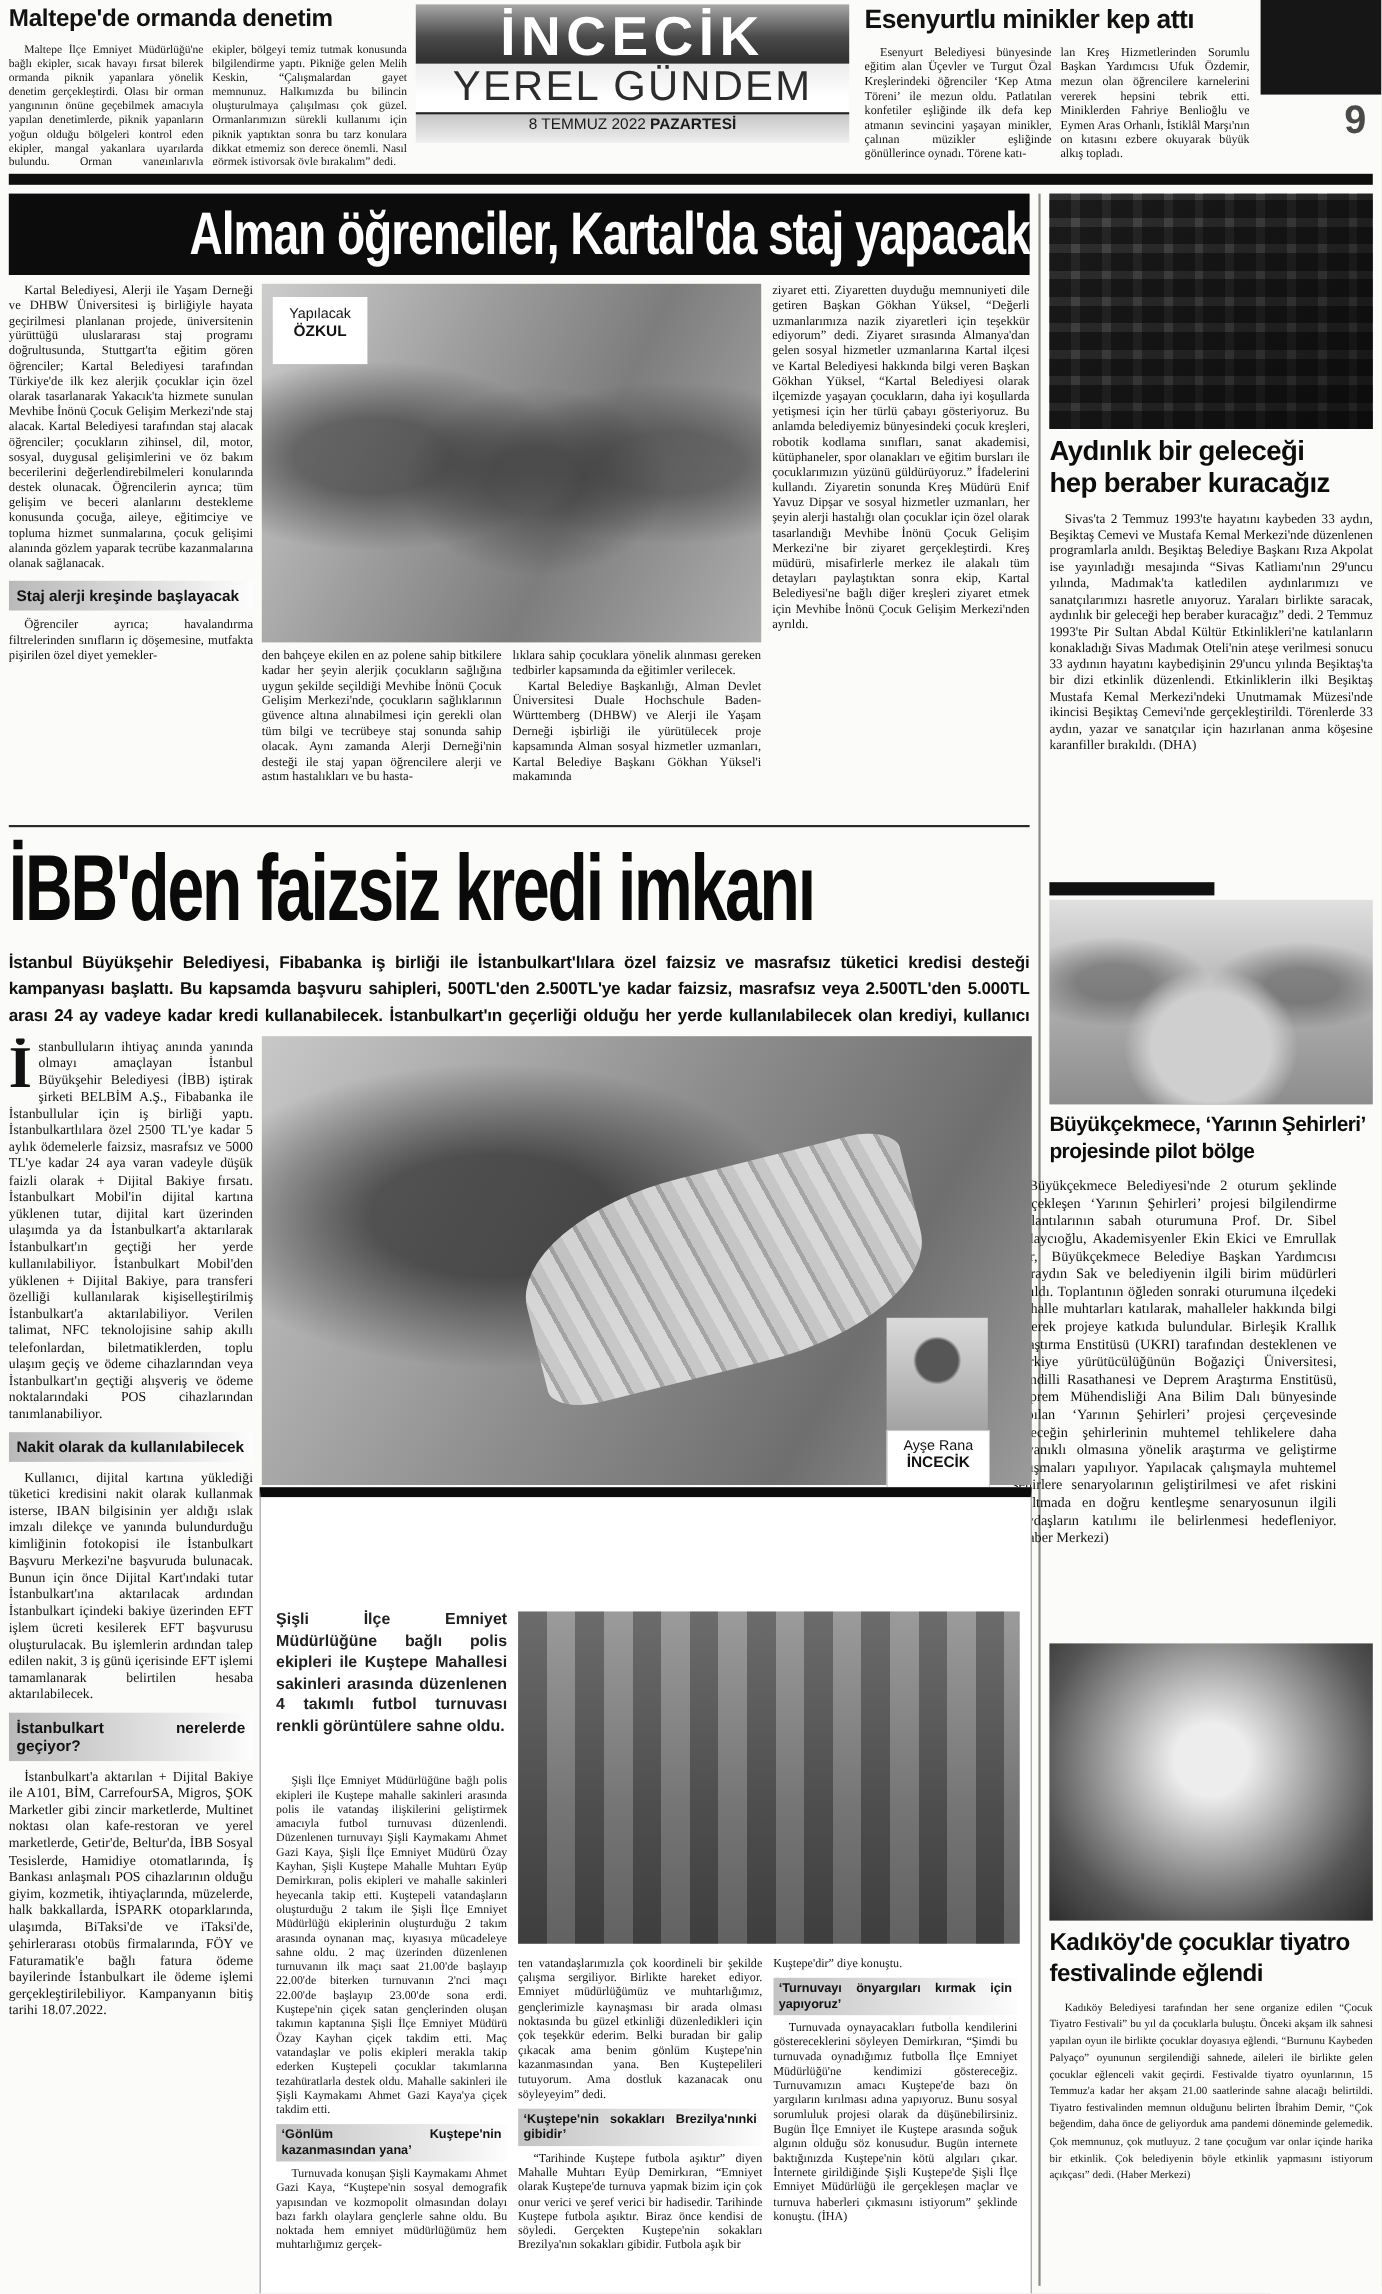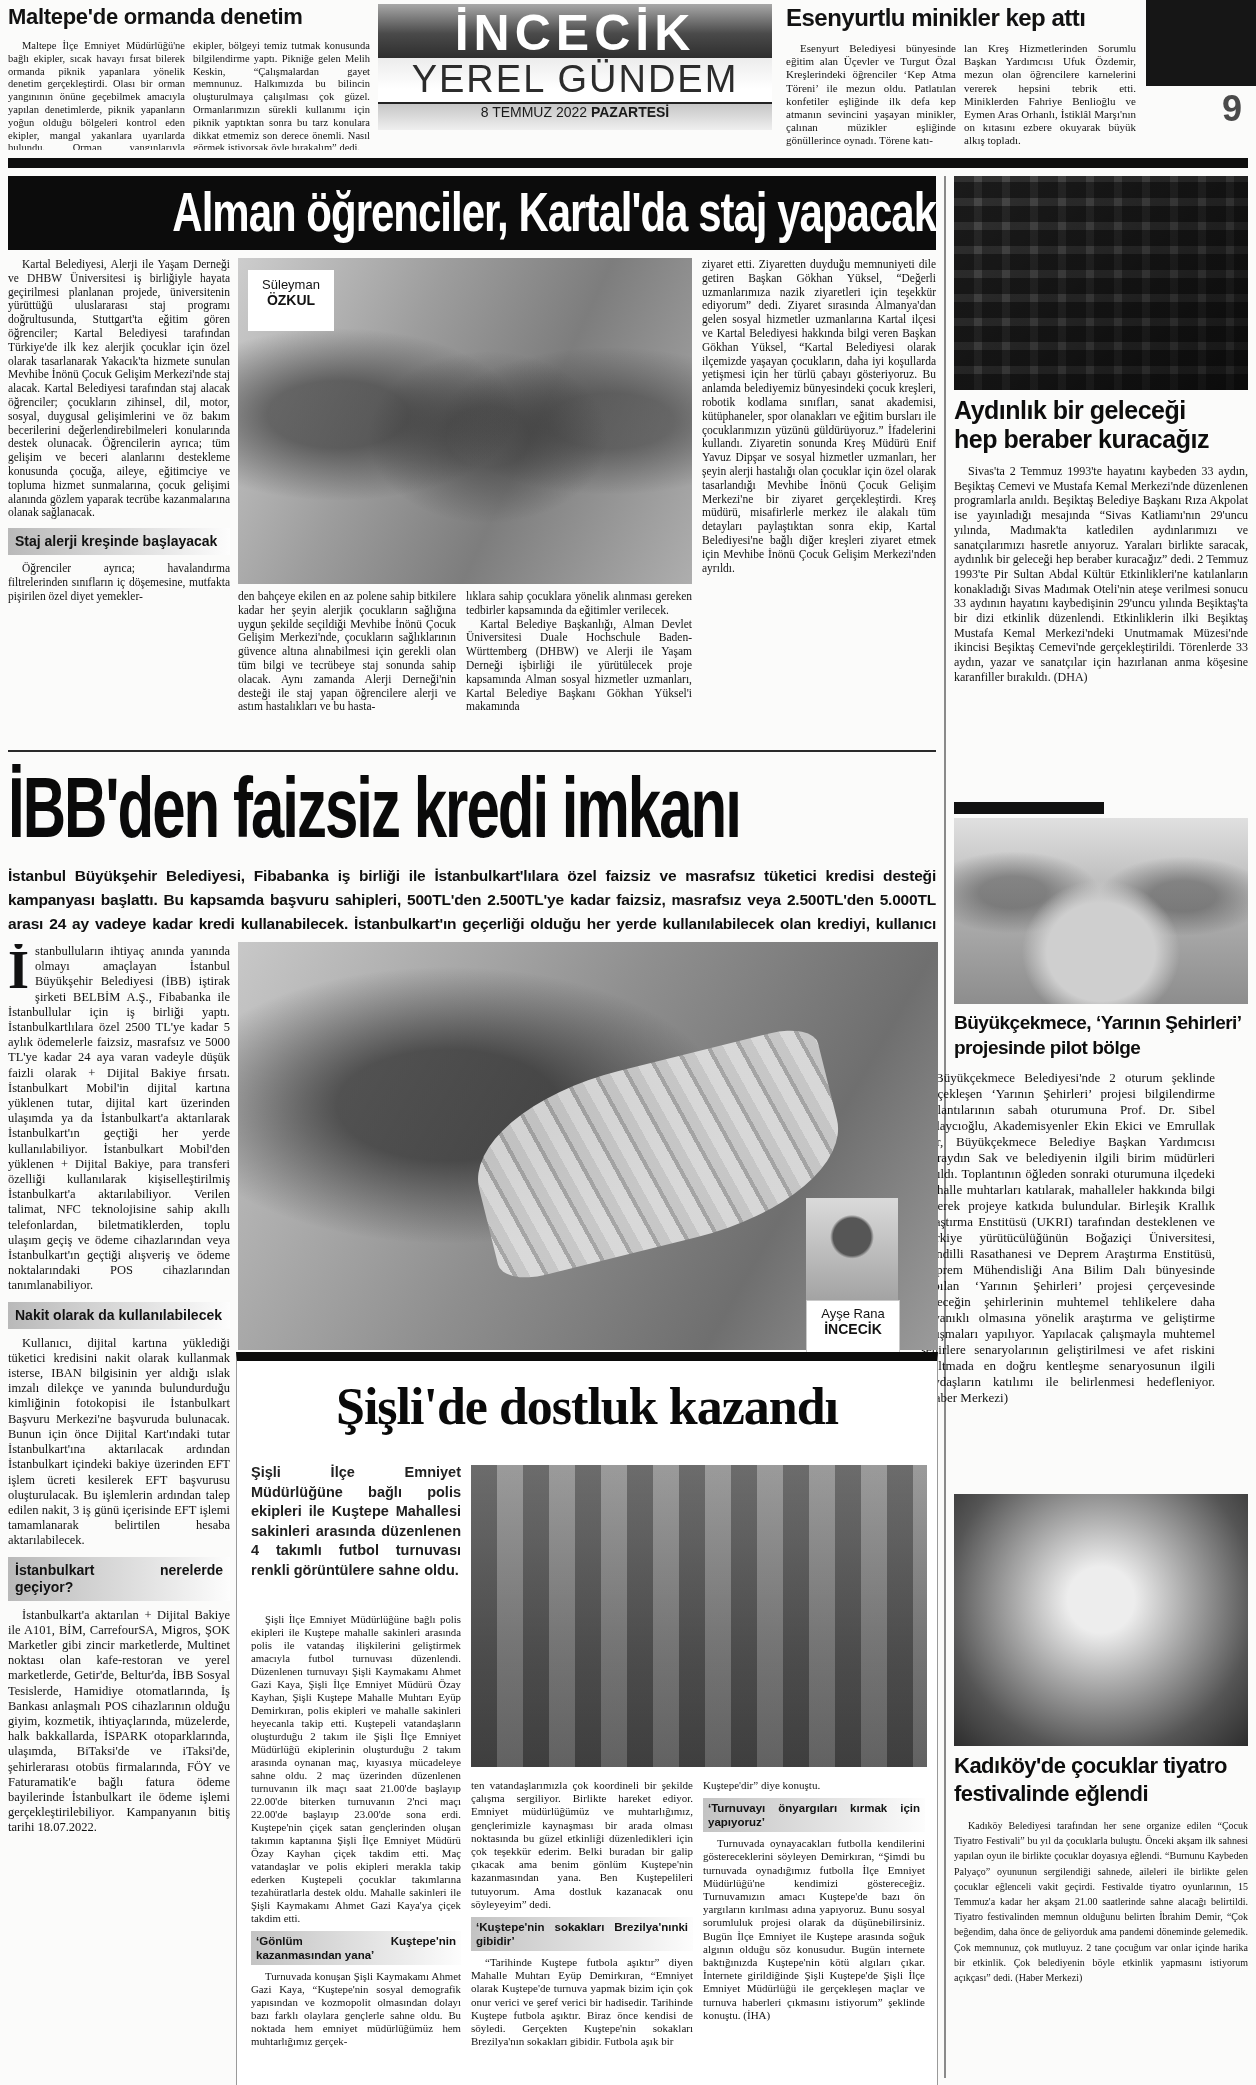--- a/index.html
+++ b/index.html
@@ -166,21 +166,21 @@
   <div class="abs" id="kartal-bar">
     <span>Alman öğrenciler, Kartal'da staj yapacak</span>
   </div>
   <div class="abs bodycol just clip" id="kartal-col1">
     <p class="para">Kartal Belediyesi, Alerji ile Yaşam Derneği ve DHBW Üniversitesi iş birliğiyle hayata geçirilmesi planlanan projede, üniversitenin yürüttüğü uluslararası staj programı doğrultusunda, Stuttgart'ta eğitim gören öğrenciler; Kartal Belediyesi tarafından Türkiye'de ilk kez alerjik çocuklar için özel olarak tasarlanarak Yakacık'ta hizmete sunulan Mevhibe İnönü Çocuk Gelişim Merkezi'nde staj alacak. Kartal Belediyesi tarafından staj alacak öğrenciler; çocukların zihinsel, dil, motor, sosyal, duygusal gelişimlerini ve öz bakım becerilerini değerlendirebilmeleri konularında destek olunacak. Öğrencilerin ayrıca; tüm gelişim ve beceri alanlarını destekleme konusunda çocuğa, aileye, eğitimciye ve topluma hizmet sunmalarına, çocuk gelişimi alanında gözlem yaparak tecrübe kazanmalarına olanak sağlanacak.</p>
     <p class="subhead">Staj alerji kreşinde başlayacak</p>
     <p class="para">Öğrenciler ayrıca; havalandırma filtrelerinden sınıfların iç döşemesine, mutfakta pişirilen özel diyet yemekler-</p>
   </div>
   <div class="abs photo" id="kartal-photo"></div>
   <div class="abs" id="kartal-caption">
-    <span class="cap-name">Süleyman</span>
+    <span class="cap-name">Yapılacak</span>
     <span class="cap-surname">ÖZKUL</span>
   </div>
   <div class="abs bodycol just clip" id="kartal-col2">
       <p class="para noindent">den bahçeye ekilen en az polene sahip bitkilere kadar her şeyin alerjik çocukların sağlığına uygun şekilde seçildiği Mevhibe İnönü Çocuk Gelişim Merkezi'nde, çocukların sağlıklarının güvence altına alınabilmesi için gerekli olan tüm bilgi ve tecrübeye staj sonunda sahip olacak. Aynı zamanda Alerji Derneği'nin desteği ile staj yapan öğrencilere alerji ve astım hastalıkları ve bu hasta-</p>
     </div>
   <div class="abs bodycol just clip" id="kartal-col3">
     <p class="para noindent">lıklara sahip çocuklara yönelik alınması gereken tedbirler kapsamında da eğitimler verilecek.</p>
     <p class="para">Kartal Belediye Başkanlığı, Alman Devlet Üniversitesi Duale Hochschule Baden-Württemberg (DHBW) ve Alerji ile Yaşam Derneği işbirliği ile yürütülecek proje kapsamında Alman sosyal hizmetler uzmanları, Kartal Belediye Başkanı Gökhan Yüksel'i makamında</p>
   </div>
   <div class="abs bodycol just clip" id="kartal-col4">
@@ -230,21 +230,20 @@
     <p class="para">İstanbulkart'a aktarılan + Dijital Bakiye ile A101, BİM, CarrefourSA, Migros, ŞOK Marketler gibi zincir marketlerde, Multinet noktası olan kafe-restoran ve yerel marketlerde, Getir'de, Beltur'da, İBB Sosyal Tesislerde, Hamidiye otomatlarında, İş Bankası anlaşmalı POS cihazlarının olduğu giyim, kozmetik, ihtiyaçlarında, müzelerde, halk bakkallarda, İSPARK otoparklarında, ulaşımda, BiTaksi'de ve iTaksi'de, şehirlerarası otobüs firmalarında, FÖY ve Faturamatik'e bağlı fatura ödeme bayilerinde İstanbulkart ile ödeme işlemi gerçekleştirilebiliyor. Kampanyanın bitiş tarihi 18.07.2022.</p>
   </div>
   <div class="abs photo" id="ibb-photo"></div>
   <div class="abs photo" id="incecik-portrait"></div>
   <div class="abs" id="incecik-caption">
     <span class="cap-name">Ayşe Rana</span>
     <span class="cap-surname">İNCECİK</span>
   </div>
 
   <div class="abs" id="sisli-box">
-    <div id="sisli-headline">Şişli'de dostluk kazandı</div>
     <div class="just" id="sisli-lead">Şişli İlçe Emniyet Müdürlüğüne bağlı polis ekipleri ile Kuştepe Mahallesi sakinleri arasında düzenlenen 4 takımlı futbol turnuvası renkli görüntülere sahne oldu.</div>
     <div class="photo" id="sisli-football-photo"></div>
     <div class="just clip" id="sisli-col1">
       <p class="para">Şişli İlçe Emniyet Müdürlüğüne bağlı polis ekipleri ile Kuştepe mahalle sakinleri arasında polis ile vatandaş ilişkilerini geliştirmek amacıyla futbol turnuvası düzenlendi. Düzenlenen turnuvayı Şişli Kaymakamı Ahmet Gazi Kaya, Şişli İlçe Emniyet Müdürü Özay Kayhan, Şişli Kuştepe Mahalle Muhtarı Eyüp Demirkıran, polis ekipleri ve mahalle sakinleri heyecanla takip etti. Kuştepeli vatandaşların oluşturduğu 2 takım ile Şişli İlçe Emniyet Müdürlüğü ekiplerinin oluşturduğu 2 takım arasında oynanan maç, kıyasıya mücadeleye sahne oldu. 2 maç üzerinden düzenlenen turnuvanın ilk maçı saat 21.00'de başlayıp 22.00'de biterken turnuvanın 2'nci maçı 22.00'de başlayıp 23.00'de sona erdi. Kuştepe'nin çiçek satan gençlerinden oluşan takımın kaptanına Şişli İlçe Emniyet Müdürü Özay Kayhan çiçek takdim etti. Maç vatandaşlar ve polis ekipleri merakla takip ederken Kuştepeli çocuklar takımlarına tezahüratlarla destek oldu. Mahalle sakinleri ile Şişli Kaymakamı Ahmet Gazi Kaya'ya çiçek takdim etti.</p>
       <p class="subhead-sm">‘Gönlüm Kuştepe'nin kazanmasından yana’</p>
       <p class="para">Turnuvada konuşan Şişli Kaymakamı Ahmet Gazi Kaya, “Kuştepe'nin sosyal demografik yapısından ve kozmopolit olmasından dolayı bazı farklı olaylara gençlerle sahne oldu. Bu noktada hem emniyet müdürlüğümüz hem muhtarlığımız gerçek-</p>
     </div>
     <div class="just clip" id="sisli-col2">
       <p class="para noindent">ten vatandaşlarımızla çok koordineli bir şekilde çalışma sergiliyor. Birlikte hareket ediyor. Emniyet müdürlüğümüz ve muhtarlığımız, gençlerimizle kaynaşması bir arada olması noktasında bu güzel etkinliği düzenledikleri için çok teşekkür ederim. Belki buradan bir galip çıkacak ama benim gönlüm Kuştepe'nin kazanmasından yana. Ben Kuştepelileri tutuyorum. Ama dostluk kazanacak onu söyleyeyim” dedi.</p>
       <p class="subhead-sm">‘Kuştepe'nin sokakları Brezilya'nınki gibidir’</p>

